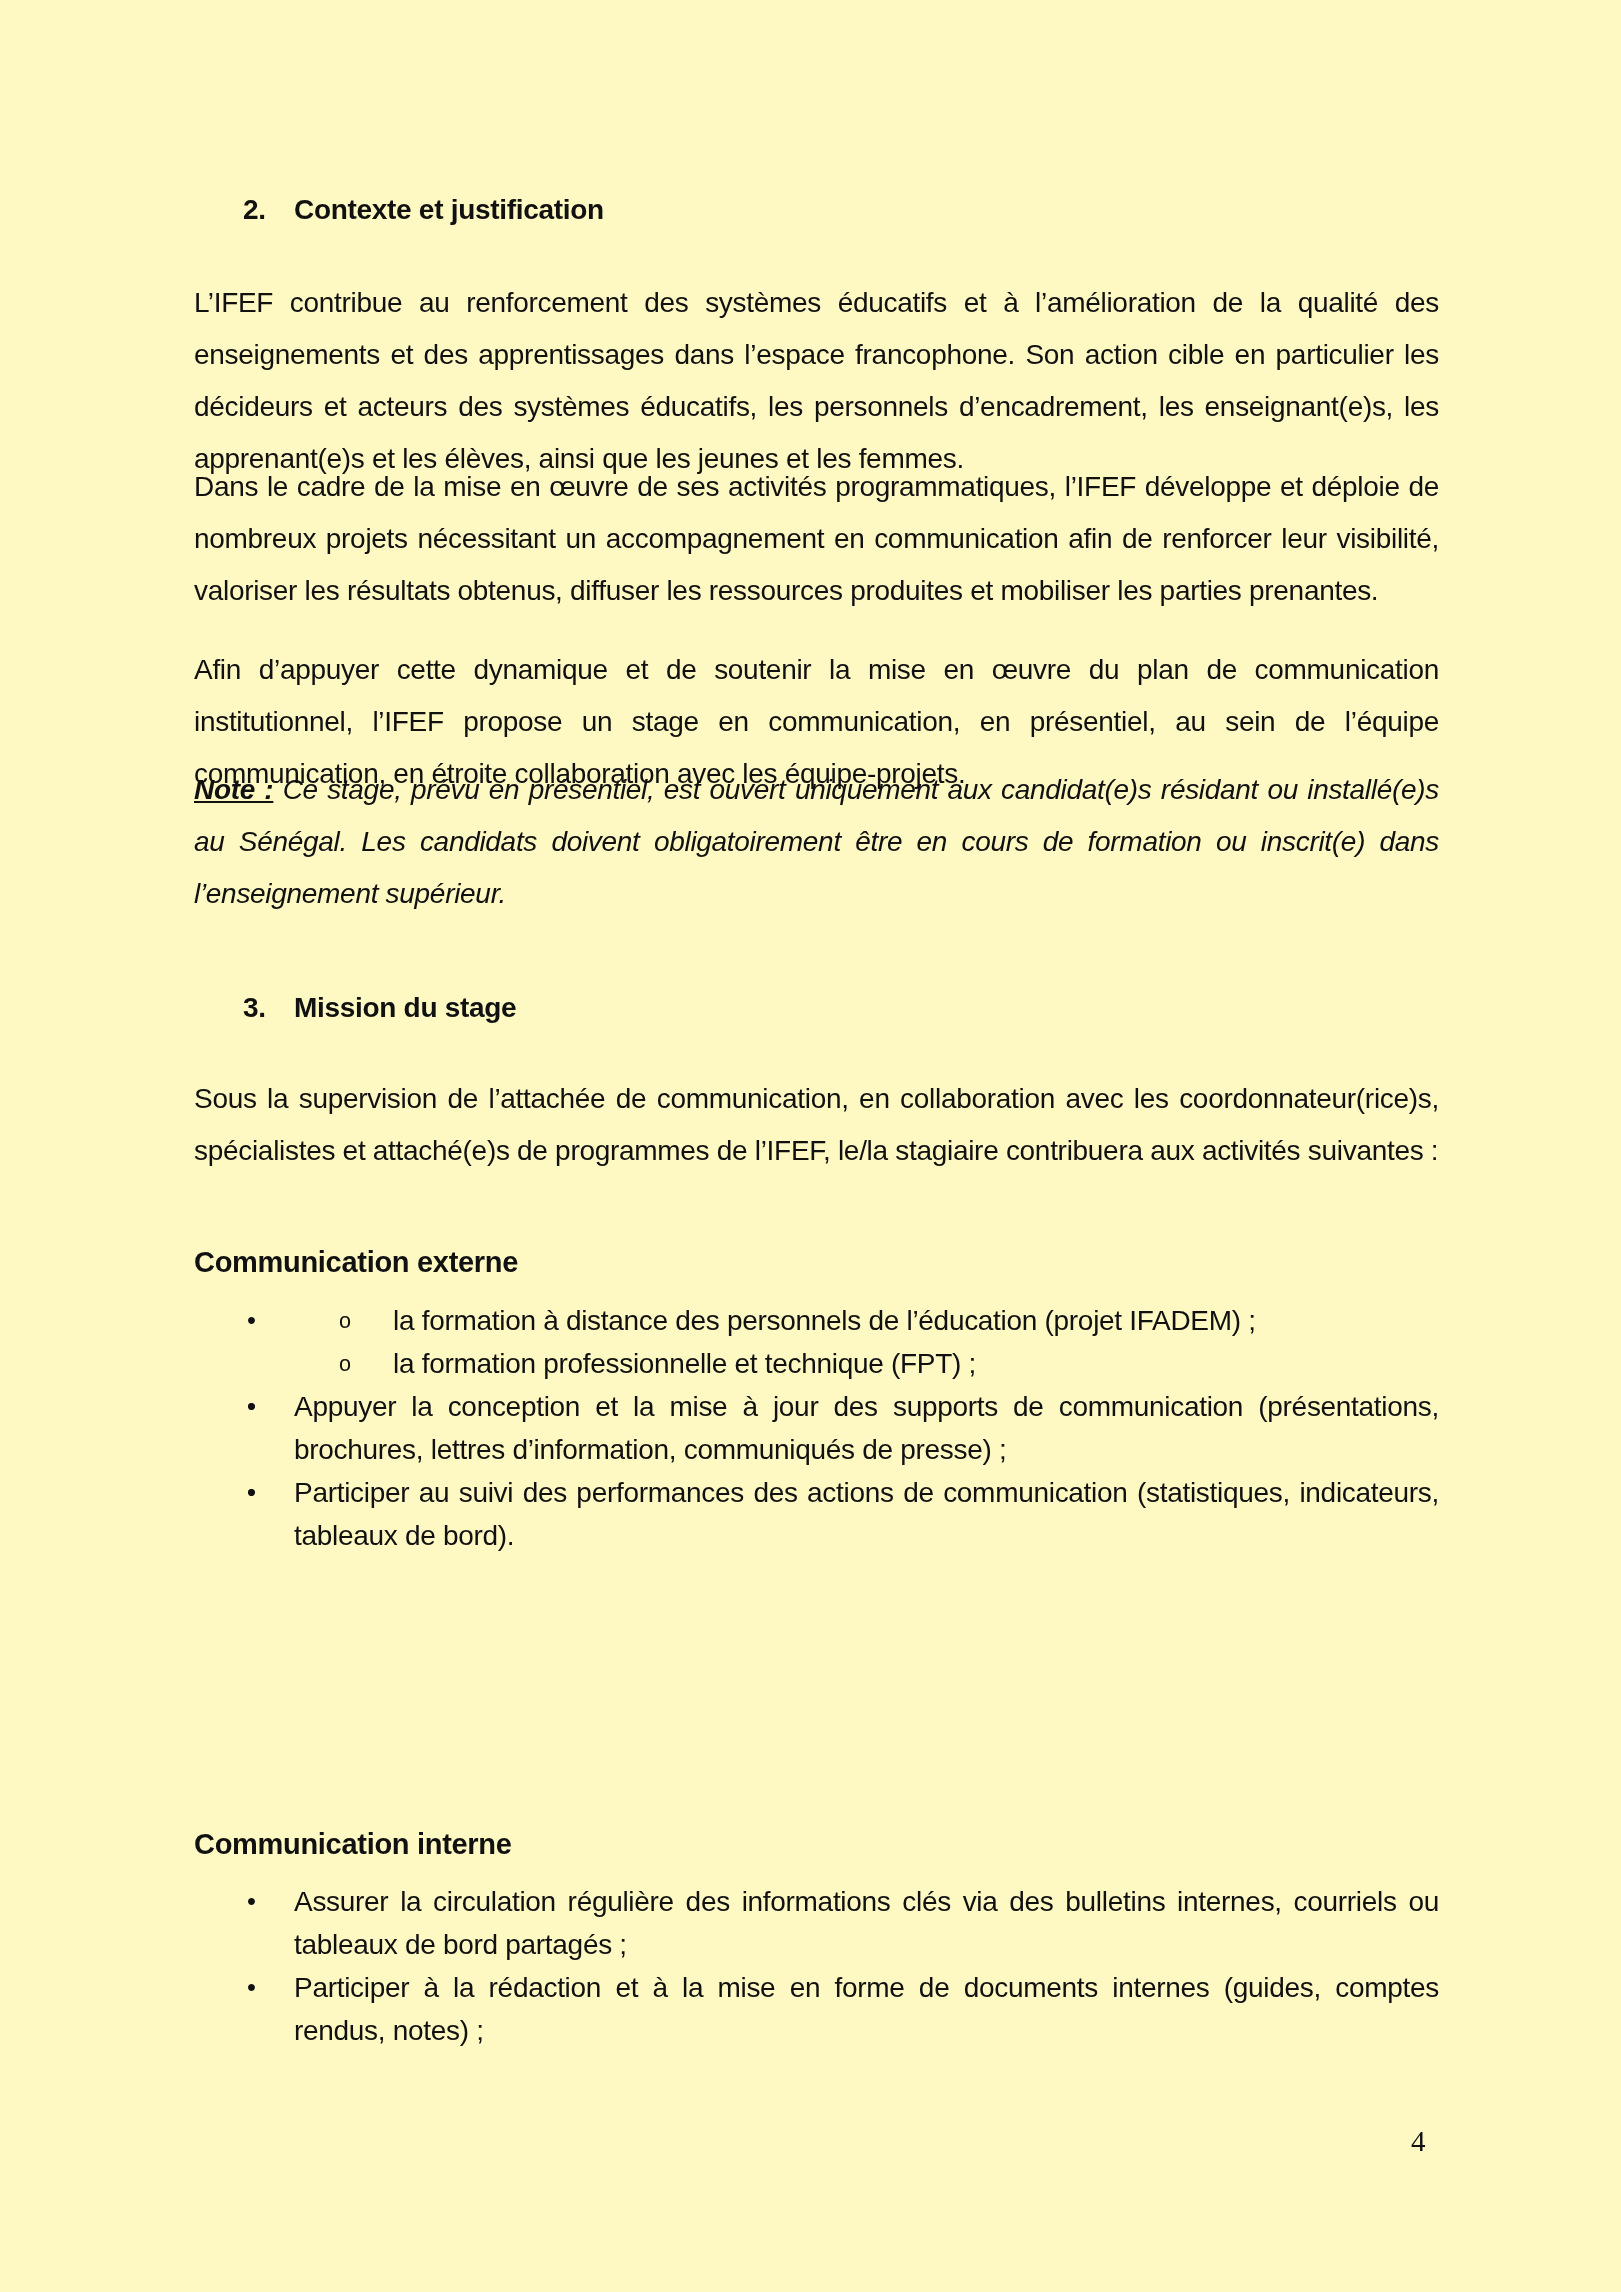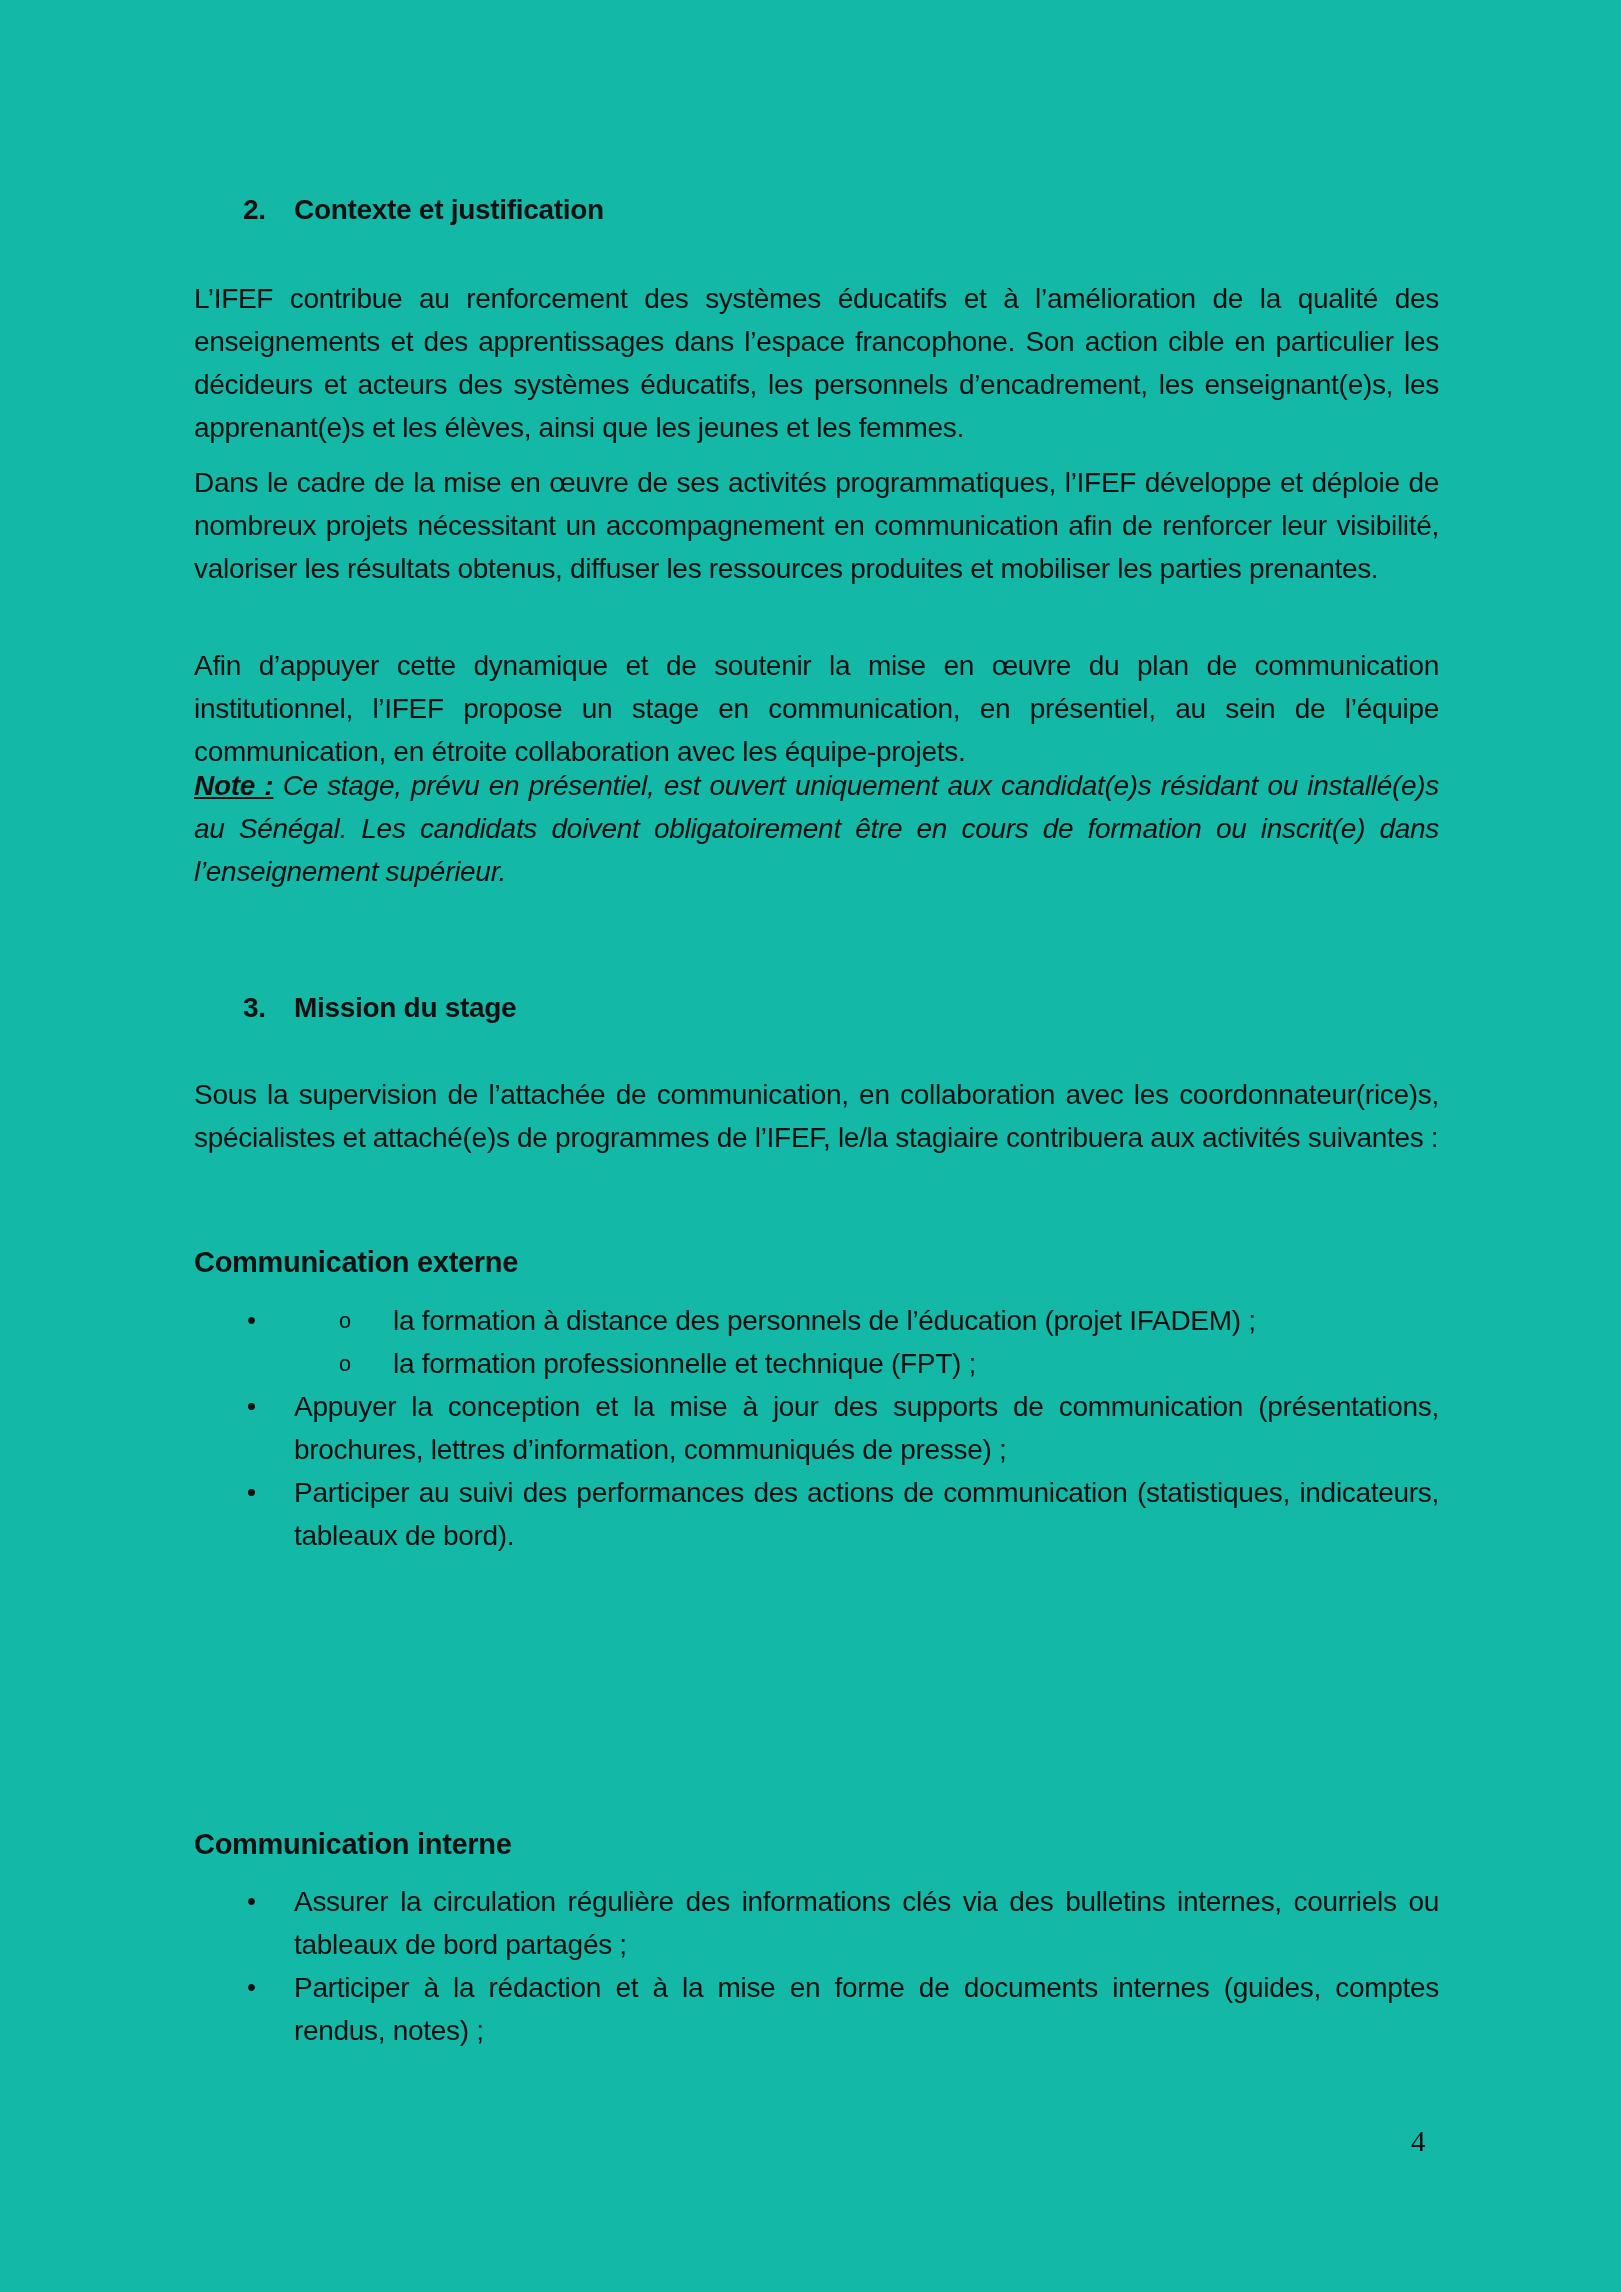--- a/index.html
+++ b/index.html
@@ -1,23 +1,23 @@
 <!DOCTYPE html>
 <html><head>
 <meta charset="utf-8">
 <style>
   html, body { margin: 0; padding: 0; background: #ffffff; }
   body { width: 1621px; height: 2293px; position: relative; overflow: hidden;
          font-family: "Liberation Sans", sans-serif; color: #111111; }
-  .page { position: absolute; left: 0; top: 0; width: 1621px; height: 2293px; background: #14b8a6; }
+  .page { position: absolute; left: 0; top: 0; width: 1621px; height: 2293px; background: #fef9c3; }
   .content { position: absolute; left: 194px; top: 0; width: 1245px; }
   .h { position: absolute; font-weight: bold; font-size: 28px; letter-spacing: -0.3px; }
   .h .num { display: inline-block; width: 51px; }
   .sub { position: absolute; left: 0; font-weight: bold; font-size: 29px; letter-spacing: -0.3px; }
-  .p { position: absolute; left: 0; width: 1245px; font-size: 28px; line-height: 43px;
+  .p { position: absolute; left: 0; width: 1245px; font-size: 28px; line-height: 52px;
        text-align: justify; letter-spacing: -0.3px; }
   .p.note { font-style: italic; }
   .note-label { font-weight: bold; text-decoration: underline; }
   ul.list { position: absolute; left: 0; margin: 0; padding: 0; list-style: none; width: 1245px; }
   ul.list > li { position: relative; padding-left: 100px; font-size: 28px; line-height: 43px;
        text-align: justify; letter-spacing: -0.3px; }
   .bullet { position: absolute; left: 53px; top: 0; font-size: 25.5px; }
   ul.sublist { margin: 0; padding: 0; list-style: none; }
   ul.sublist > li { position: relative; padding-left: 99px; text-align: left; }
   .circle { position: absolute; left: 45px; top: 0; font-size: 21.6px; }

